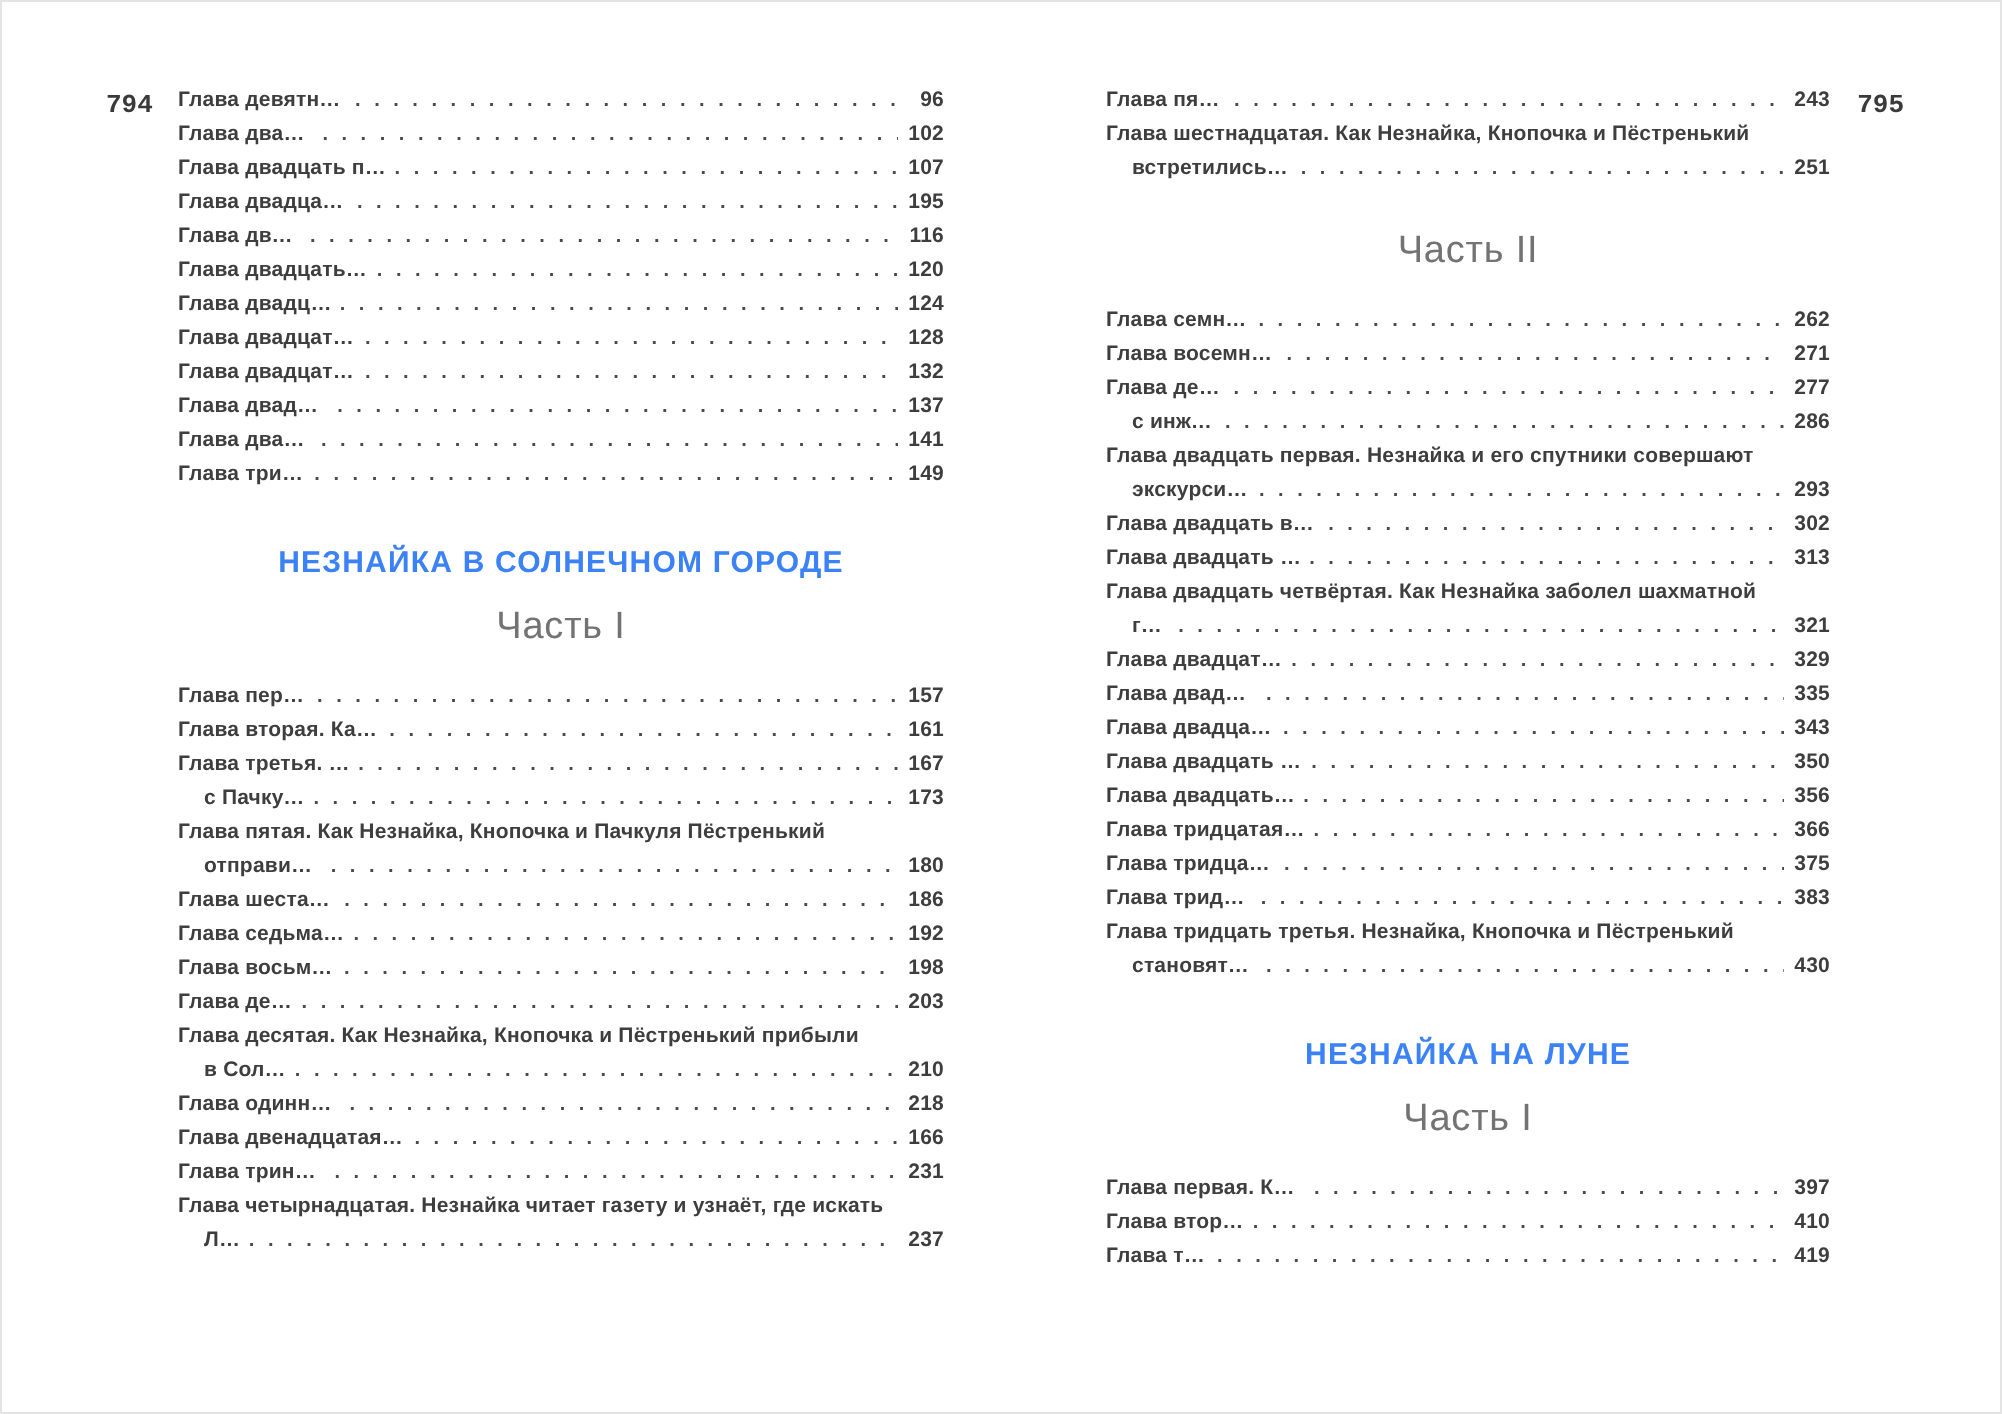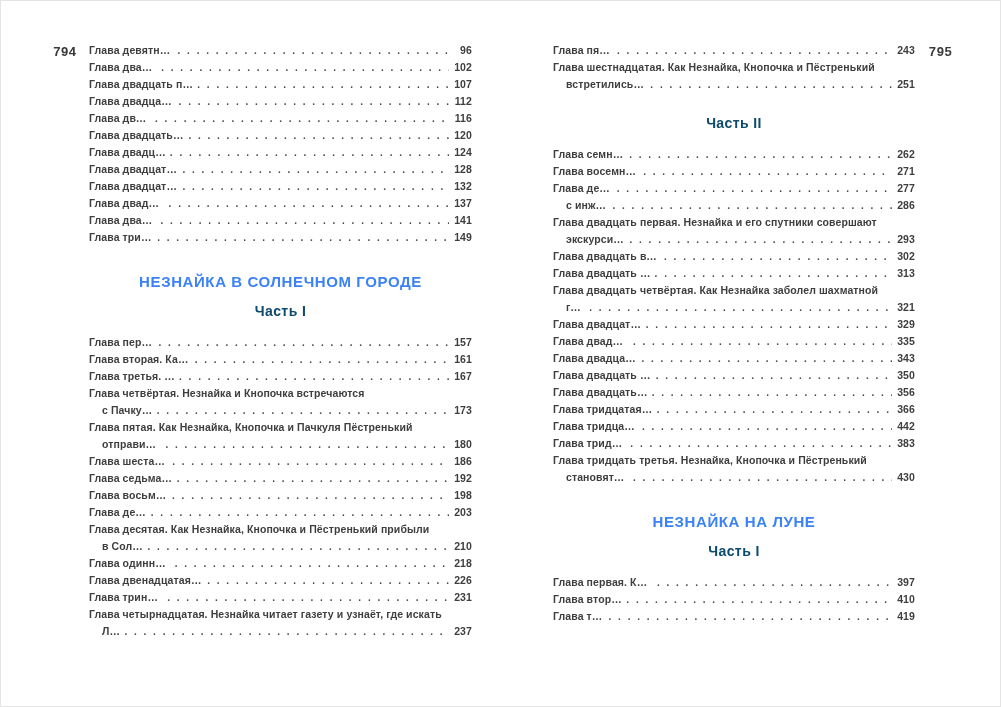--- a/index.html
+++ b/index.html
@@ -77,23 +77,23 @@
   .heading {
     text-align: center;
     font-size: 15px;
     font-weight: bold;
     color: #3b82f6;
     margin: 27px 0 13px 0;
     letter-spacing: 0.6px;
   }
   .subheading {
     text-align: center;
-    font-size: 14px;
-    font-weight: bold;
-    color: #0c4a6e;
+    font-size: 19px;
+    font-weight: normal;
+    color: #737373;
     margin: 22px 0 15px 0;
     letter-spacing: 0.4px;
   }
   .heading + .subheading { margin-top: 0; }
 </style>
 </head>
 <body>
 
 <div class="sheet">
   <div class="page-num" id="pn-left">794</div>
@@ -118,21 +118,21 @@
         <div class="line last">
           <span class="t">Глава двадцать первая. Возвращение Винтика и Шпунтика</span>
           <span class="dots"></span>
           <span class="pg">107</span>
         </div>
       </div>
       <div class="entry">
         <div class="line last">
           <span class="t">Глава двадцать вторая. Чудеса механизации</span>
           <span class="dots"></span>
-          <span class="pg">112</span>
+          <span class="pg">195</span>
         </div>
       </div>
       <div class="entry">
         <div class="line last">
           <span class="t">Глава двадцать третья. Побег</span>
           <span class="dots"></span>
           <span class="pg">116</span>
         </div>
       </div>
       <div class="entry">
@@ -201,21 +201,20 @@
         </div>
       </div>
       <div class="entry">
         <div class="line last">
           <span class="t">Глава третья. Незнайкина мечта исполняется</span>
           <span class="dots"></span>
           <span class="pg">167</span>
         </div>
       </div>
       <div class="entry">
-        <div class="line">Глава четвёртая. Незнайка и Кнопочка встречаются</div>
         <div class="line cont last">
           <span class="t">с Пачкулей Пёстреньким</span>
           <span class="dots"></span>
           <span class="pg">173</span>
         </div>
       </div>
       <div class="entry">
         <div class="line">Глава пятая. Как Незнайка, Кнопочка и Пачкуля Пёстренький</div>
         <div class="line cont last">
           <span class="t">отправились путешествовать</span>
@@ -263,21 +262,21 @@
         <div class="line last">
           <span class="t">Глава одиннадцатая. Когда кончился день</span>
           <span class="dots"></span>
           <span class="pg">218</span>
         </div>
       </div>
       <div class="entry">
         <div class="line last">
           <span class="t">Глава двенадцатая. Как Незнайка разговаривал со своей совестью</span>
           <span class="dots"></span>
-          <span class="pg">226</span>
+          <span class="pg">166</span>
         </div>
       </div>
       <div class="entry">
         <div class="line last">
           <span class="t">Глава тринадцатая. Листик и Буковка</span>
           <span class="dots"></span>
           <span class="pg">231</span>
         </div>
       </div>
       <div class="entry">
@@ -403,21 +402,21 @@
         <div class="line last">
           <span class="t">Глава тридцатая. Как Незнайка потерял волшебную палочку</span>
           <span class="dots"></span>
           <span class="pg">366</span>
         </div>
       </div>
       <div class="entry">
         <div class="line last">
           <span class="t">Глава тридцать первая. Встреча с волшебником</span>
           <span class="dots"></span>
-          <span class="pg">442</span>
+          <span class="pg">375</span>
         </div>
       </div>
       <div class="entry">
         <div class="line last">
           <span class="t">Глава тридцать вторая. День рукавичек</span>
           <span class="dots"></span>
           <span class="pg">383</span>
         </div>
       </div>
       <div class="entry">

